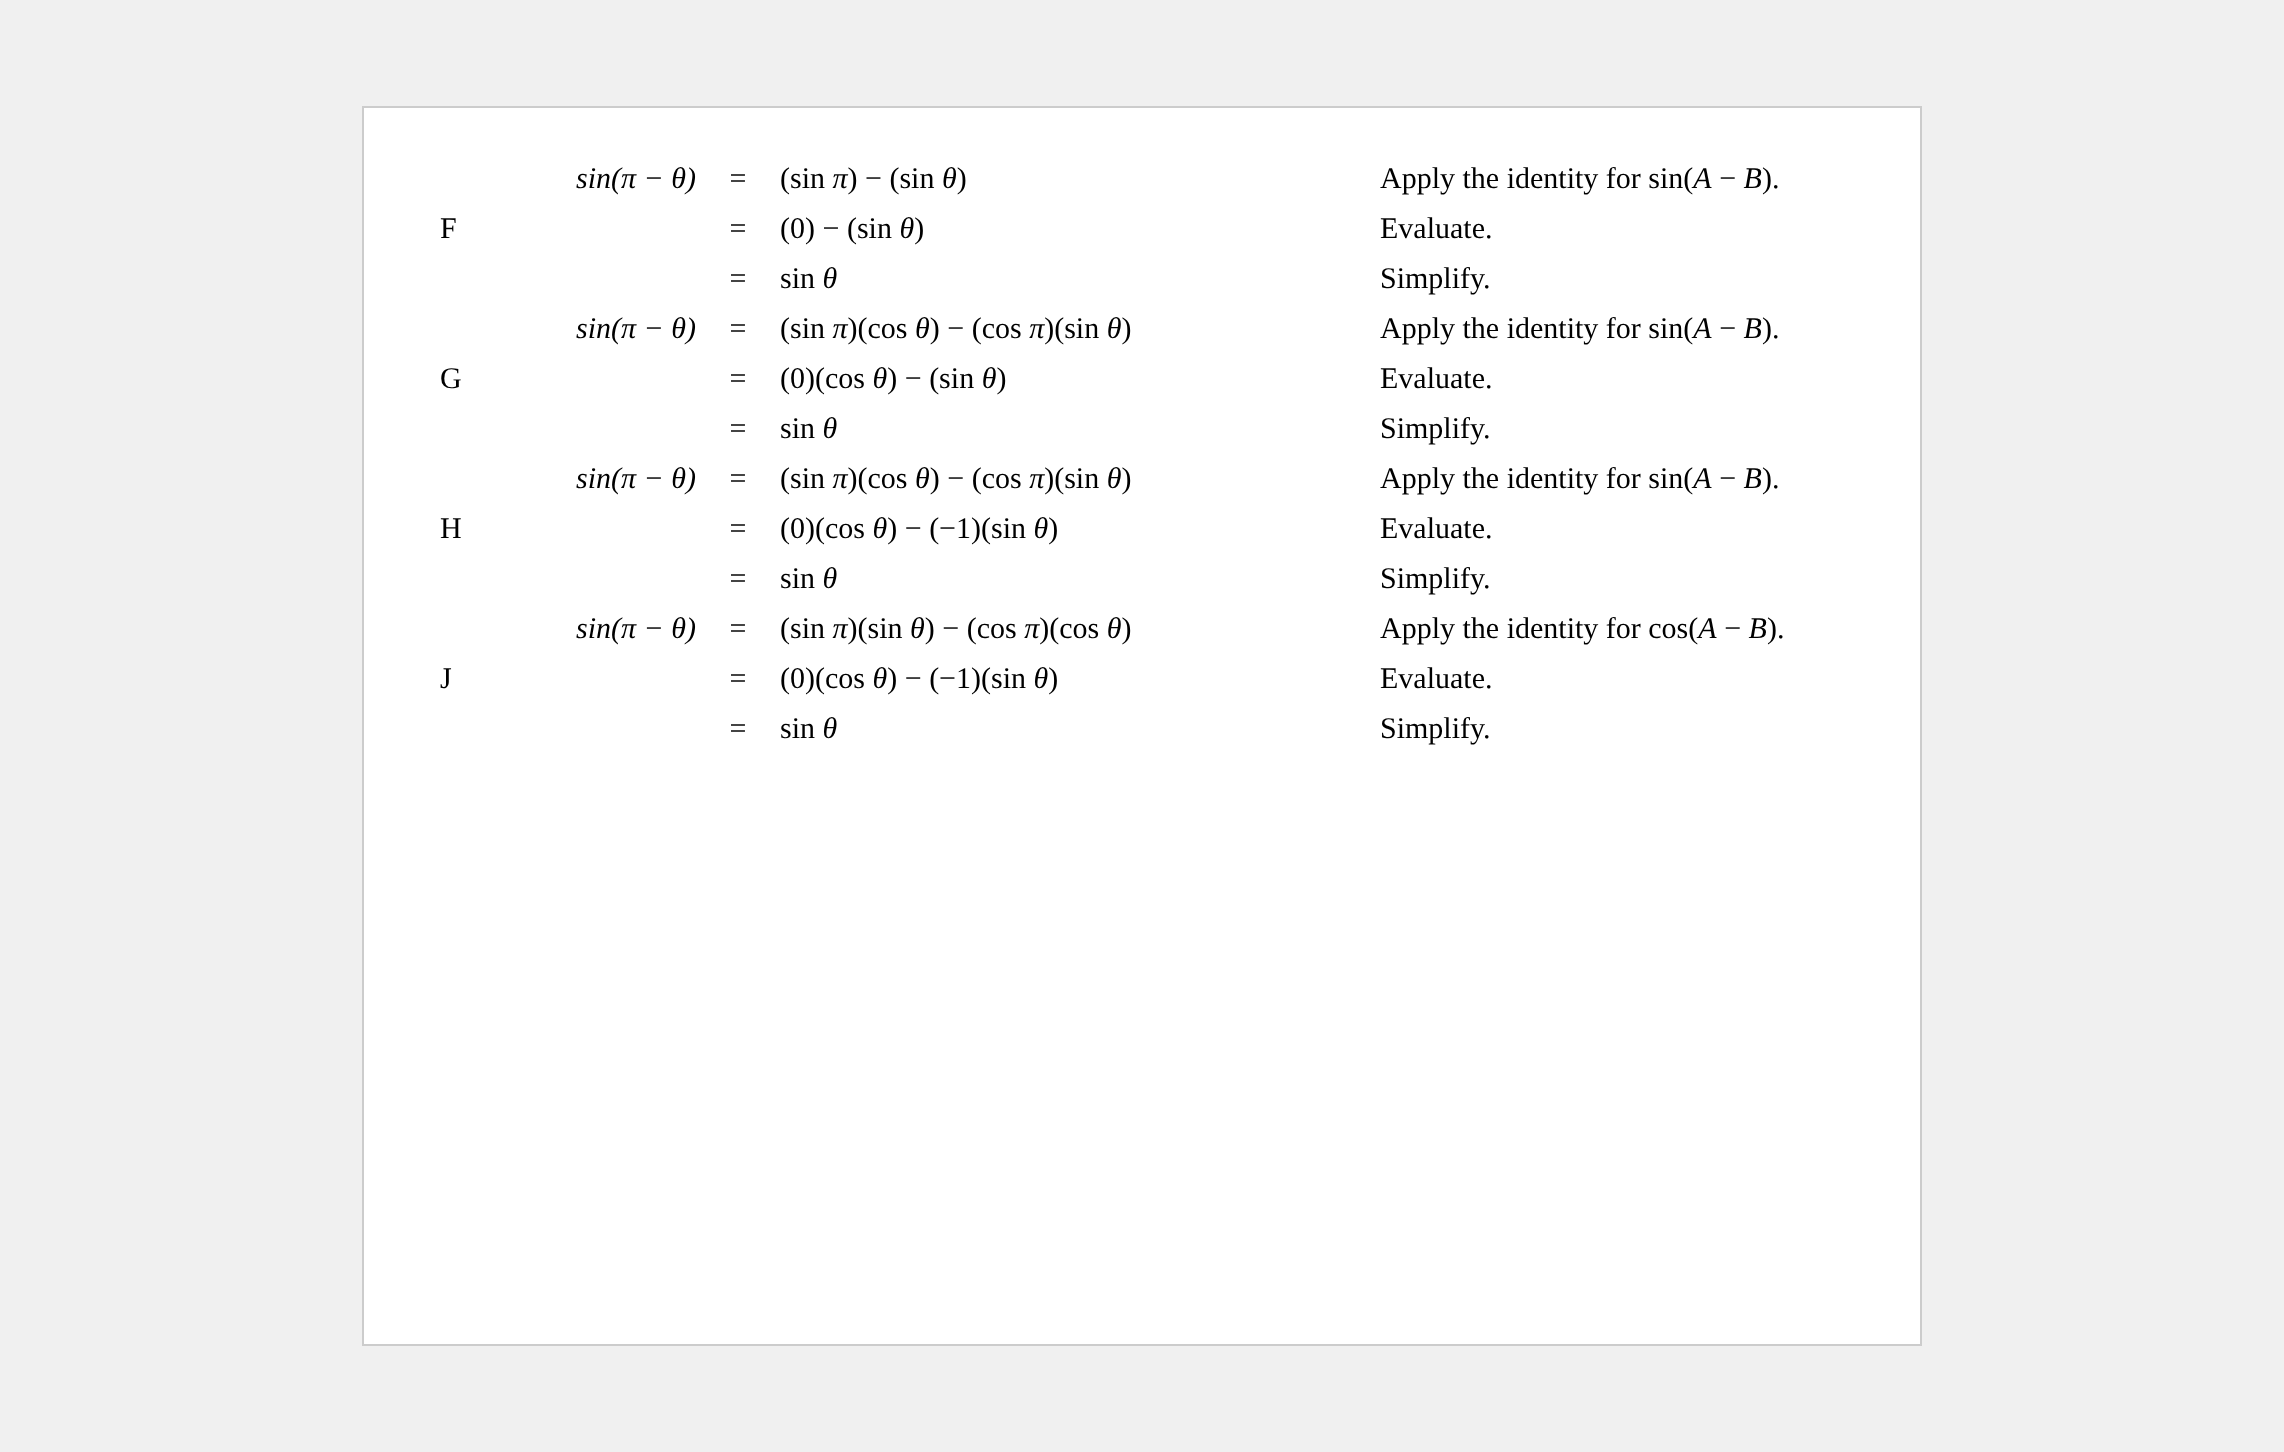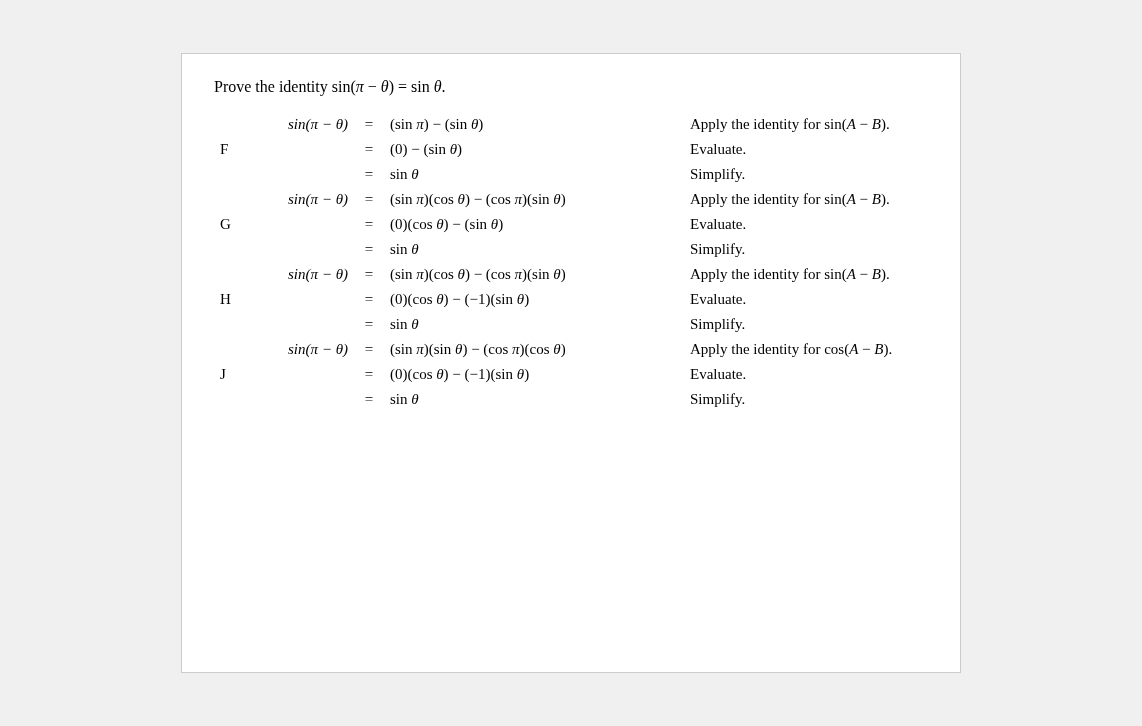--- a/index.html
+++ b/index.html
@@ -77,23 +77,20 @@
     }
 
     .math-italic {
       font-style: italic;
     }
   </style>
 </head>
 <body>
 
 <div class="main-container">
-  <div class="title-line">
-    Prove the identity sin(<em>π</em> − <em>θ</em>) = sin <em>θ</em>.
-  </div>
 
   <table class="proof-table">
     <tbody id="proof-body">
     <tr>
           <td class="col-label"></td>
           <td class="col-lhs math-italic">sin(<em>π</em> − <em>θ</em>)</td>
           <td class="col-eq">=</td>
           <td class="col-rhs">(sin <em>π</em>) − (sin <em>θ</em>)</td>
           <td class="col-reason">Apply the identity for sin(<em>A</em> − <em>B</em>).</td>
         </tr>

